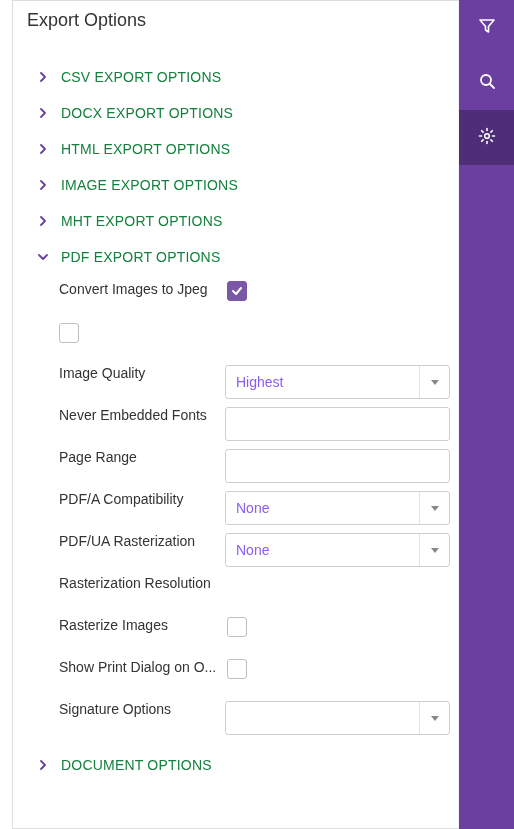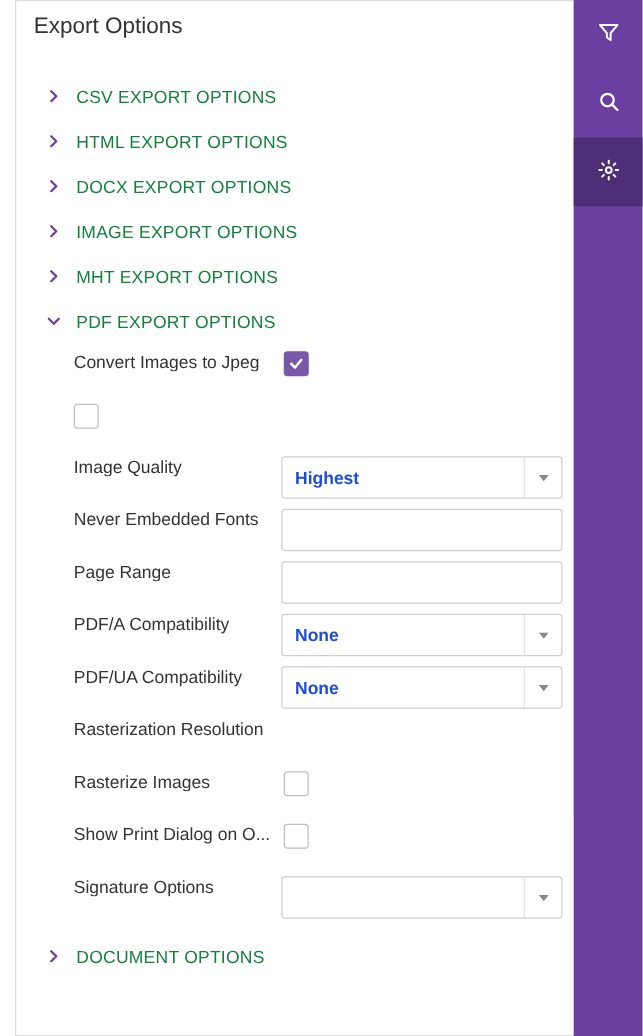--- a/index.html
+++ b/index.html
@@ -109,24 +109,23 @@
     background: #fff;
     display: flex;
     align-items: stretch;
     cursor: pointer;
   }
   .select .sel-val {
     flex: 1;
     padding: 0 10px;
     display: flex;
     align-items: center;
-    color: #1d4ed8;
+    color: #8b5cf6;
     white-space: nowrap;
     overflow: hidden;
-    font-weight: bold;
   }
   .select .sel-arrow {
     width: 30px;
     border-left: 1px solid #e3e3e3;
     display: flex;
     align-items: center;
     justify-content: center;
     color: #888;
   }
   .scrollbar-area {
@@ -185,30 +184,30 @@
       </span>
       <span class="lbl">CSV Export Options</span>
     </div>
 
     <div class="section-header">
       <span class="chev">
         <svg width="10" height="10" viewBox="0 0 10 10">
             <path d="M3 1 L7 5 L3 9" stroke="currentColor" stroke-width="1.8" fill="none" stroke-linecap="round" stroke-linejoin="round"></path>
           </svg>
       </span>
+      <span class="lbl">DOCX Export Options</span>
+    </div>
+
+    <div class="section-header">
+      <span class="chev">
+        <svg width="10" height="10" viewBox="0 0 10 10">
+            <path d="M3 1 L7 5 L3 9" stroke="currentColor" stroke-width="1.8" fill="none" stroke-linecap="round" stroke-linejoin="round"></path>
+          </svg>
+      </span>
       <span class="lbl">HTML Export Options</span>
-    </div>
-
-    <div class="section-header">
-      <span class="chev">
-        <svg width="10" height="10" viewBox="0 0 10 10">
-            <path d="M3 1 L7 5 L3 9" stroke="currentColor" stroke-width="1.8" fill="none" stroke-linecap="round" stroke-linejoin="round"></path>
-          </svg>
-      </span>
-      <span class="lbl">DOCX Export Options</span>
     </div>
 
     <div class="section-header">
       <span class="chev">
         <svg width="10" height="10" viewBox="0 0 10 10">
             <path d="M3 1 L7 5 L3 9" stroke="currentColor" stroke-width="1.8" fill="none" stroke-linecap="round" stroke-linejoin="round"></path>
           </svg>
       </span>
       <span class="lbl">Image Export Options</span>
     </div>
@@ -288,21 +287,21 @@
             <div class="sel-arrow">
               <svg width="8" height="5" viewBox="0 0 8 5">
                   <path d="M0 0 L4 5 L8 0 Z" fill="currentColor"></path>
                 </svg>
             </div>
           </div>
         </div>
       </div>
 
       <div class="row">
-        <div class="label">PDF/UA Compatibility</div>
+        <div class="label">PDF/UA Rasterization</div>
         <div class="control">
           <div class="select">
             <div class="sel-val">None</div>
             <div class="sel-arrow">
               <svg width="8" height="5" viewBox="0 0 8 5">
                   <path d="M0 0 L4 5 L8 0 Z" fill="currentColor"></path>
                 </svg>
             </div>
           </div>
         </div>

